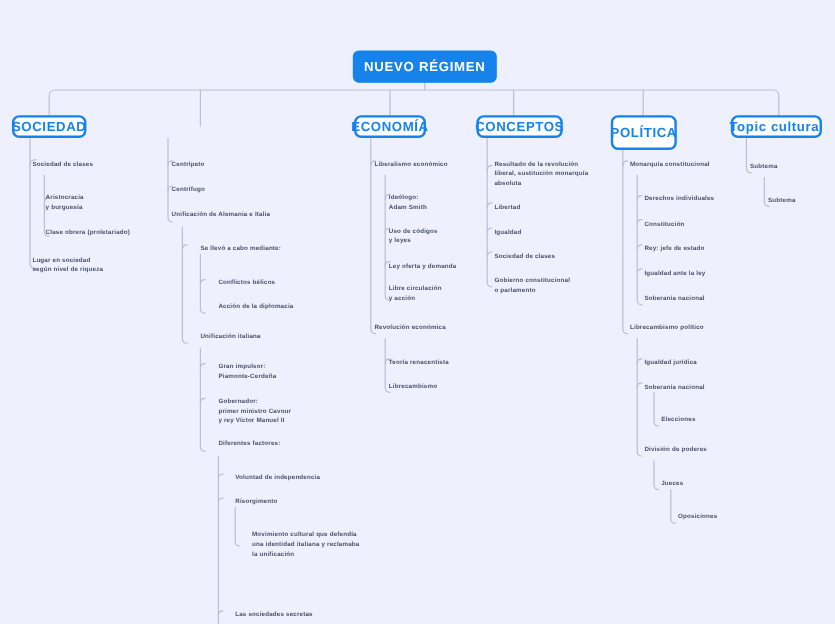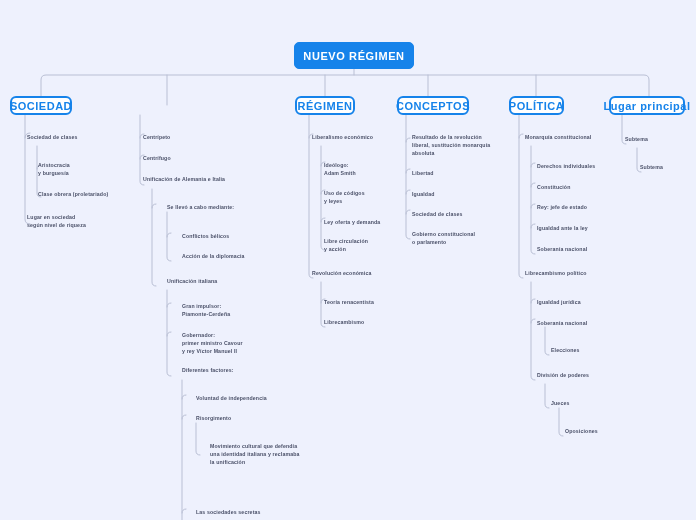--- a/index.html
+++ b/index.html
@@ -130,24 +130,24 @@
 
       <path d="M622,99 L622,124 Q622,128 626,128"></path>
       <path d="M637,132 L637,152 Q637,156 641,156"></path>
 
     </g>
   </svg>
 
   <div class="root-node" style="left:294px;top:26px;width:120px;height:27px;">NUEVO RÉGIMEN</div>
 
   <div class="branch-node" style="left:10px;top:80px;width:62px;height:19px;">SOCIEDAD</div>
-  <div class="branch-node" style="left:295px;top:80px;width:60px;height:19px;">RÉGIMEN</div>
+  <div class="branch-node" style="left:295px;top:80px;width:60px;height:19px;">ECONOMÍA</div>
   <div class="branch-node" style="left:397px;top:80px;width:72px;height:19px;">CONCEPTOS</div>
-  <div class="branch-node" style="left:509px;top:80px;width:55px;height:19px;">POLÍTICA</div>
-  <div class="branch-node" style="left:609px;top:80px;width:76px;height:19px;">Lugar principal</div>
+  <div class="branch-node" style="left:509px;top:80px;width:55px;height:29px;">POLÍTICA</div>
+  <div class="branch-node" style="left:609px;top:80px;width:76px;height:19px;">Topic cultural</div>
 
   <div id="leaf-layer">
       <div class="leaf" style="left: 27px; top: 118px;">Sociedad de clases</div>
       <div class="leaf" style="left: 38px; top: 146px;">Aristocracia
 y burguesía</div>
       <div class="leaf" style="left: 38px; top: 175px;">Clase obrera (proletariado)</div>
       <div class="leaf" style="left: 27px; top: 198px;">Lugar en sociedad
 según nivel de riqueza</div>
       <div class="leaf" style="left: 143px; top: 118px;">Centrípeto</div>
       <div class="leaf" style="left: 143px; top: 139px;">Centrífugo</div>

